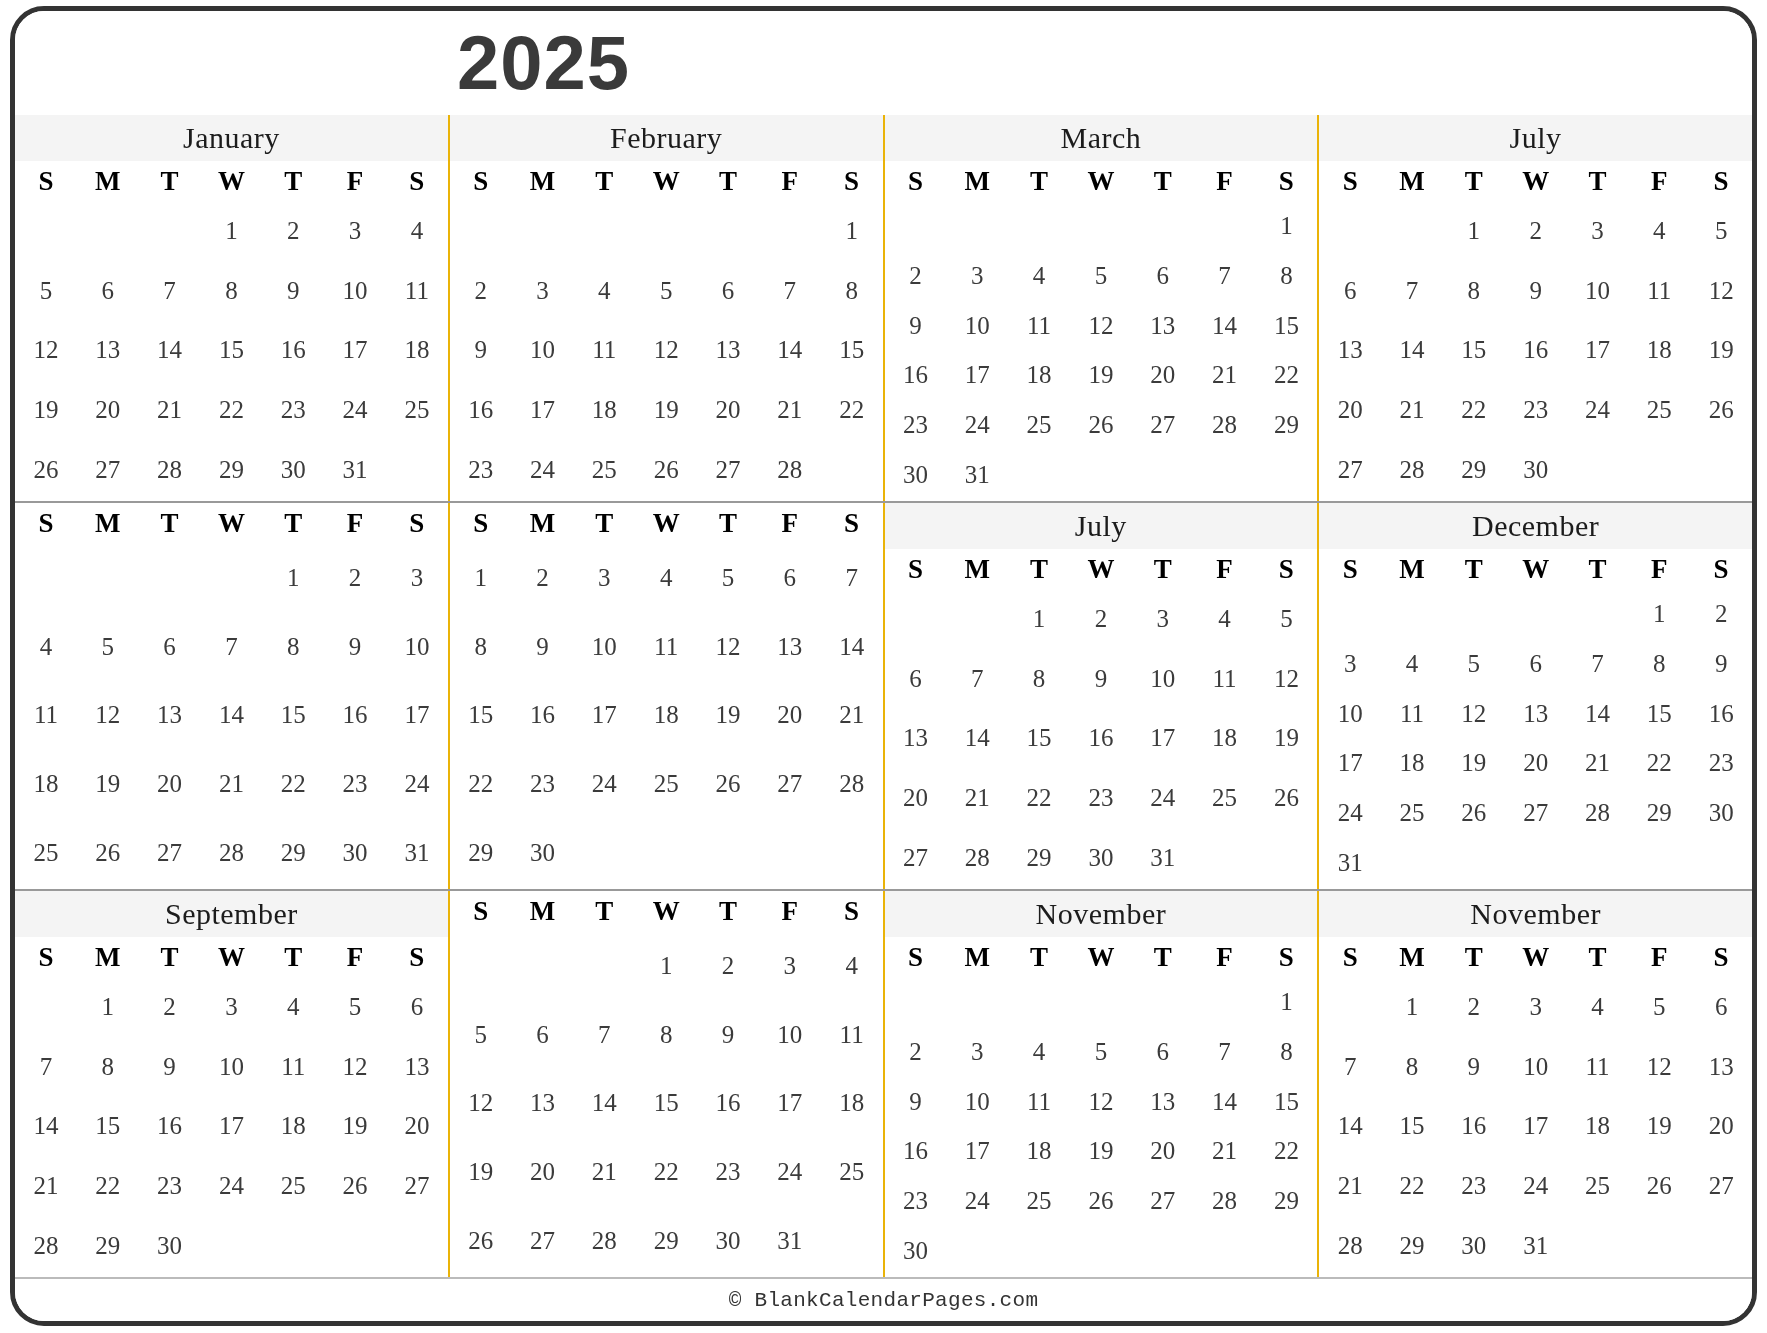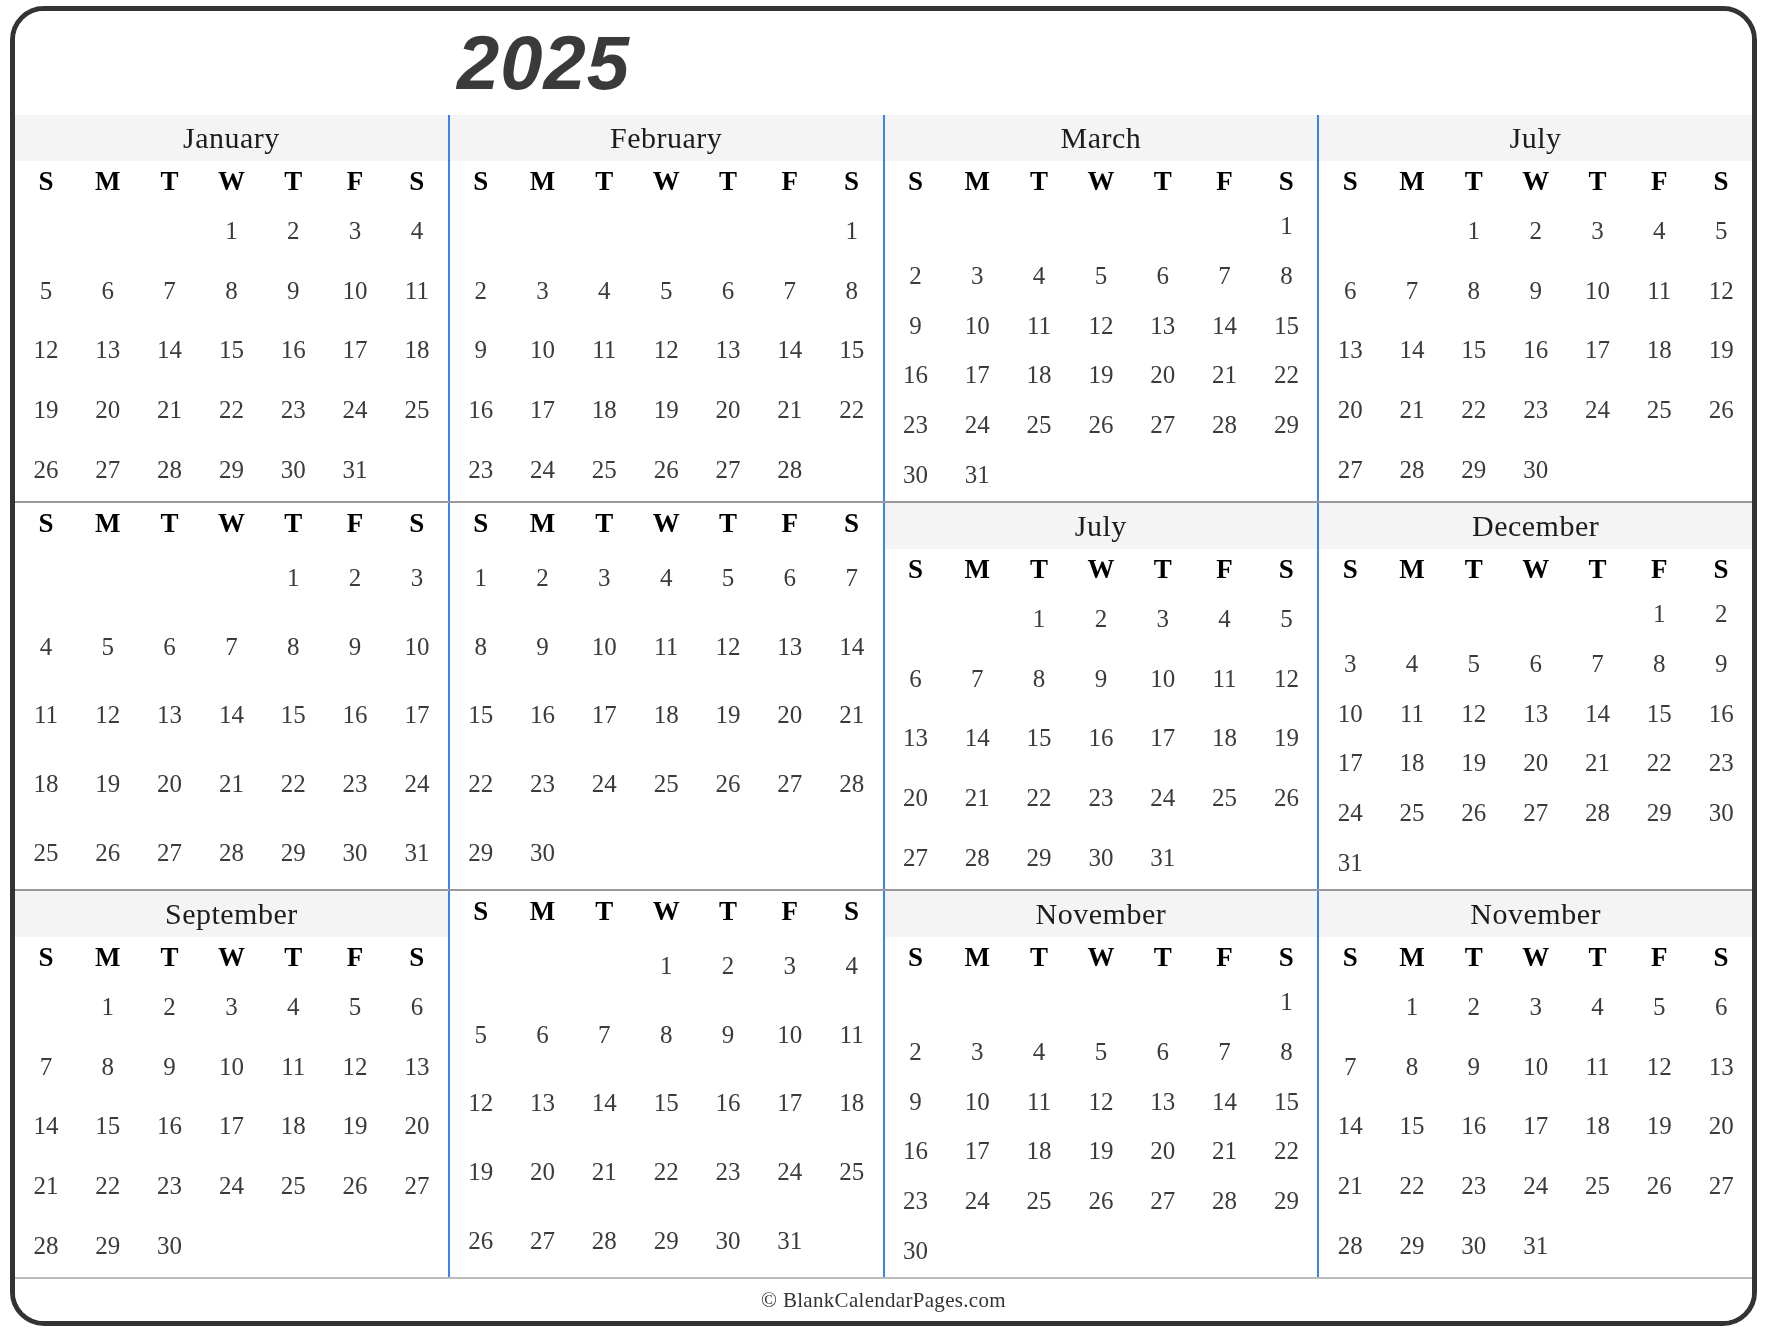--- a/index.html
+++ b/index.html
@@ -33,21 +33,20 @@
   }
 
   
   .title-bar {
     height: 104px;
     flex: 0 0 104px;
     display: flex;
     align-items: center;
     justify-content: center;
     background: #ffffff;
-    font-style: italic;
   }
   .title-text {
     font-family: "Liberation Sans", "DejaVu Sans", sans-serif;
     font-weight: bold;
     font-size: 76px;
     letter-spacing: 1px;
     color: #3a3a3a;
     line-height: 1;
     padding-right: 680px;
   }
@@ -64,21 +63,21 @@
     display: flex;
     border-top: 2px solid #999999;
     min-height: 0;
   }
   .quarter:first-child { border-top: none; }
 
   .month {
     flex: 1 1 0;
     display: flex;
     flex-direction: column;
-    border-left: 2px solid #3b82f6;
+    border-left: 2px solid #eab308;
     min-width: 0;
     background: #ffffff;
   }
   .month:first-child { border-left: none; }
 
   .month-name {
     flex: 0 0 46px;
     height: 46px;
     background: #f4f4f4;
     display: flex;
@@ -131,20 +130,21 @@
 
   
   .footer {
     flex: 0 0 44px;
     height: 44px;
     border-top: 2px solid #bbbbbb;
     display: flex;
     align-items: center;
     justify-content: center;
     background: #ffffff;
+    font-family: Liberation Mono, monospace;
   }
   .footer-text {
     font-size: 21px;
     color: #333333;
     letter-spacing: 0.3px;
     line-height: 1;
   }
 </style>
 </head>
 <body>

